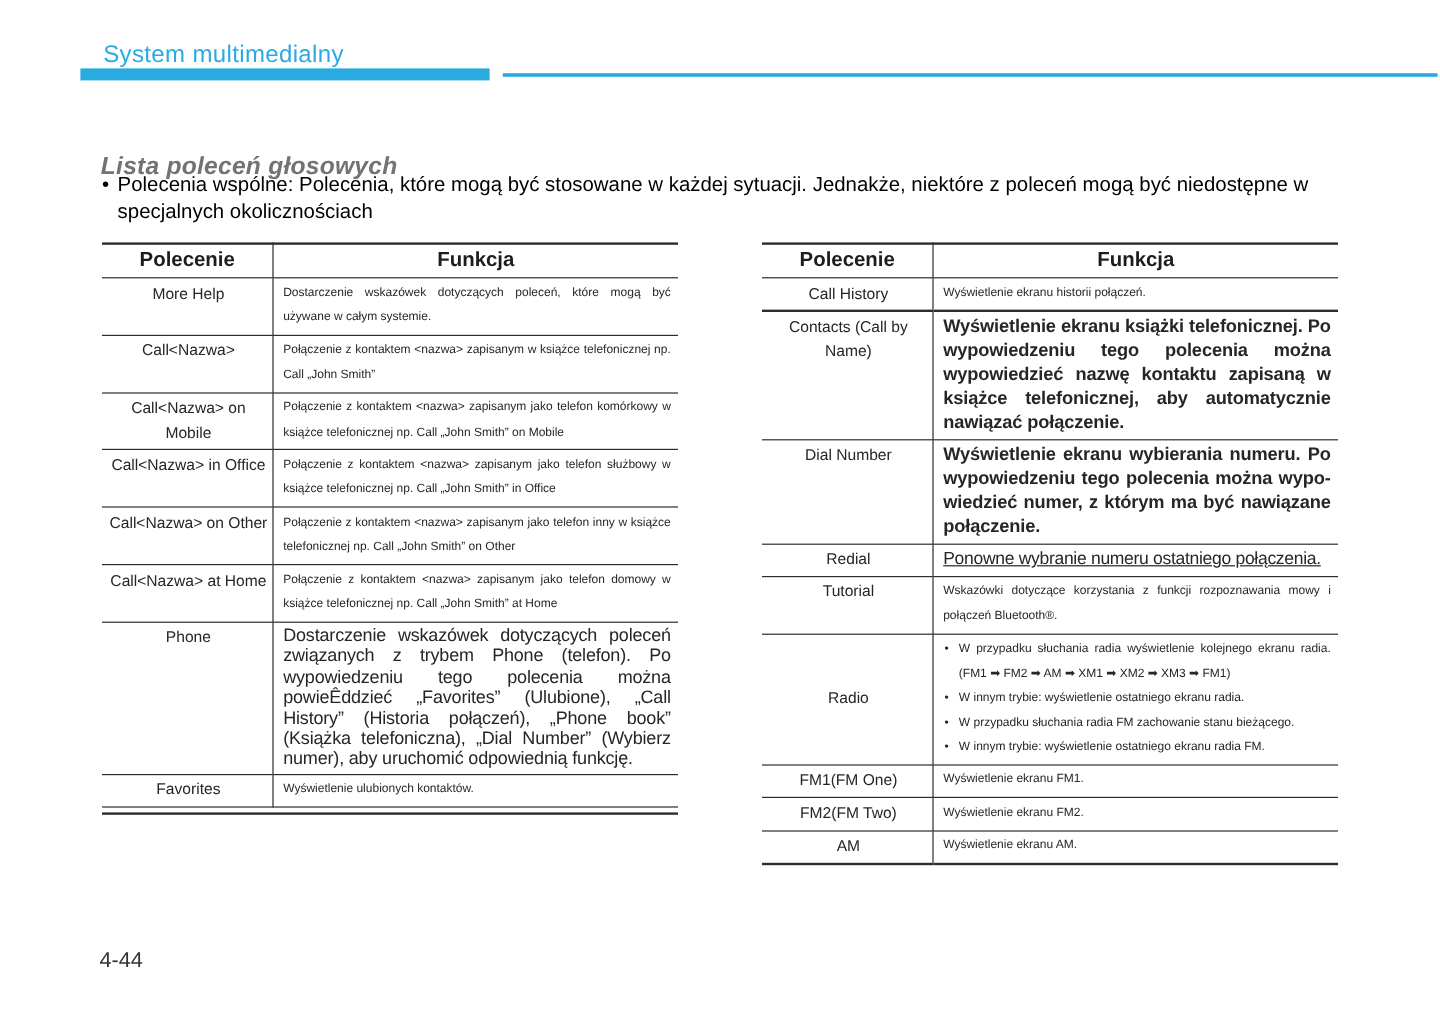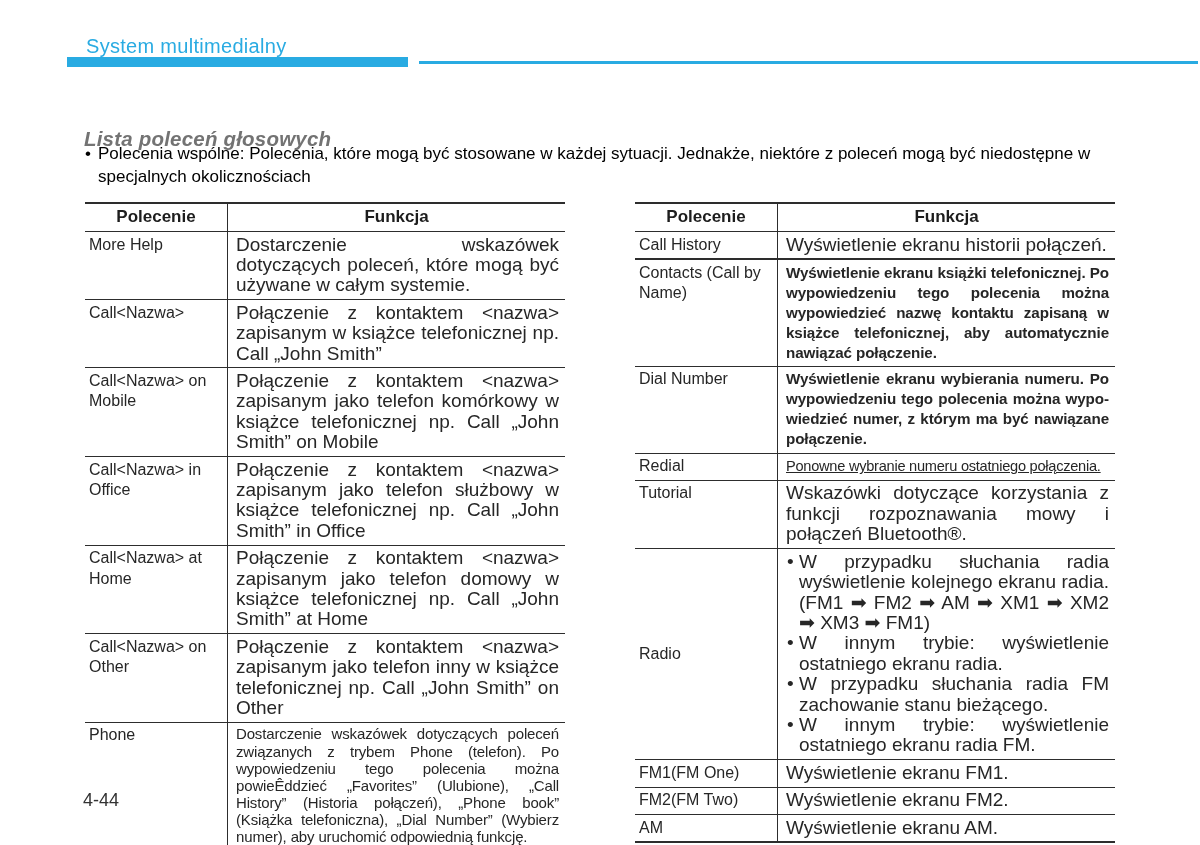--- a/index.html
+++ b/index.html
@@ -28,26 +28,26 @@
   .table-wrap{position:absolute;top:202px;width:480px;}
   .table-wrap-left{left:85px;border-bottom:2.5px solid #2d2d2d;padding-bottom:4px;}
   .table-wrap-right{left:635px;}
   table.cmd-table{width:100%;border-collapse:collapse;border-top:2.5px solid #2d2d2d;table-layout:fixed;}
   .cmd-table th{
     font-size:17px;font-weight:bold;text-align:center;color:#1d1d1d;
     padding:3px 4px 4px;border-bottom:1.8px solid #2d2d2d;
   }
   .cmd-table th.cmd{width:134px;border-right:1.4px solid #2d2d2d;}
   .cmd-table td{
-    font-size:19px;line-height:20.4px;padding:2.5px 6px 3.5px 8px;
+    font-size:10px;line-height:20.4px;padding:2.5px 6px 3.5px 8px;
     border-bottom:1.1px solid #2d2d2d;vertical-align:top;text-align:justify;
   }
   .cmd-table td.cmd{
-    width:134px;text-align:left;padding-left:4px;padding-right:2px;
-    border-right:1.4px solid #2d2d2d;font-size:16px;
+    width:134px;text-align:center;padding-left:4px;padding-right:2px;
+    border-right:1.4px solid #2d2d2d;font-size:13px;
   }
   .table-wrap-right tr:last-child td{border-bottom:2.5px solid #2d2d2d;}
   tr.thick-sep td{border-bottom-width:2.2px;}
   td.fn-tight{font-size:15px;line-height:17.1px;letter-spacing:-.15px;}
   td.fn-sm{font-size:15.2px;line-height:19.9px;letter-spacing:-.1px;font-weight:bold;}
   td.fn-xs{font-size:14.6px;letter-spacing:-.25px;white-space:nowrap;text-align:left;text-decoration:underline;}
   td.cmd.v-mid{vertical-align:middle;}
   .bullet-item{position:relative;padding-left:13px;}
   .bullet-item::before{content:"•";position:absolute;left:1px;}
   
@@ -80,26 +80,26 @@
     </tr>
     <tr>
       <td class="cmd">Call&lt;Nazwa&gt; on Mobile</td>
       <td>Połączenie z kontaktem &lt;nazwa&gt; zapisanym jako telefon komórkowy w książce telefonicznej np. Call „John Smith” on Mobile</td>
     </tr>
     <tr>
       <td class="cmd">Call&lt;Nazwa&gt; in Office</td>
       <td>Połączenie z kontaktem &lt;nazwa&gt; zapisanym jako telefon służbowy w książce telefonicznej np. Call „John Smith” in Office</td>
     </tr>
     <tr>
+      <td class="cmd">Call&lt;Nazwa&gt; on Other</td>
+      <td>Połączenie z kontaktem &lt;nazwa&gt; zapisanym jako telefon inny w książce telefonicznej np. Call „John Smith” on Other</td>
+    </tr>
+    <tr>
       <td class="cmd">Call&lt;Nazwa&gt; at Home</td>
       <td>Połączenie z kontaktem &lt;nazwa&gt; zapisanym jako telefon domowy w książce telefonicznej np. Call „John Smith” at Home</td>
-    </tr>
-    <tr>
-      <td class="cmd">Call&lt;Nazwa&gt; on Other</td>
-      <td>Połączenie z kontaktem &lt;nazwa&gt; zapisanym jako telefon inny w książce telefonicznej np. Call „John Smith” on Other</td>
     </tr>
     <tr>
       <td class="cmd">Phone</td>
       <td class="fn-tight">Dostarczenie wskazówek dotyczących pole­ceń związanych z trybem Phone (telefon). Po wypowiedzeniu tego polecenia można powieÊddzieć „Favorites” (Ulubione), „Call History” (Historia połączeń), „Phone book” (Książka telefoniczna), „Dial Number” (Wybierz numer), aby uruchomić odpowiednią funkcję.</td>
     </tr>
     <tr>
       <td class="cmd">Favorites</td>
       <td>Wyświetlenie ulubionych kontaktów.</td>
     </tr>
   </tbody>

